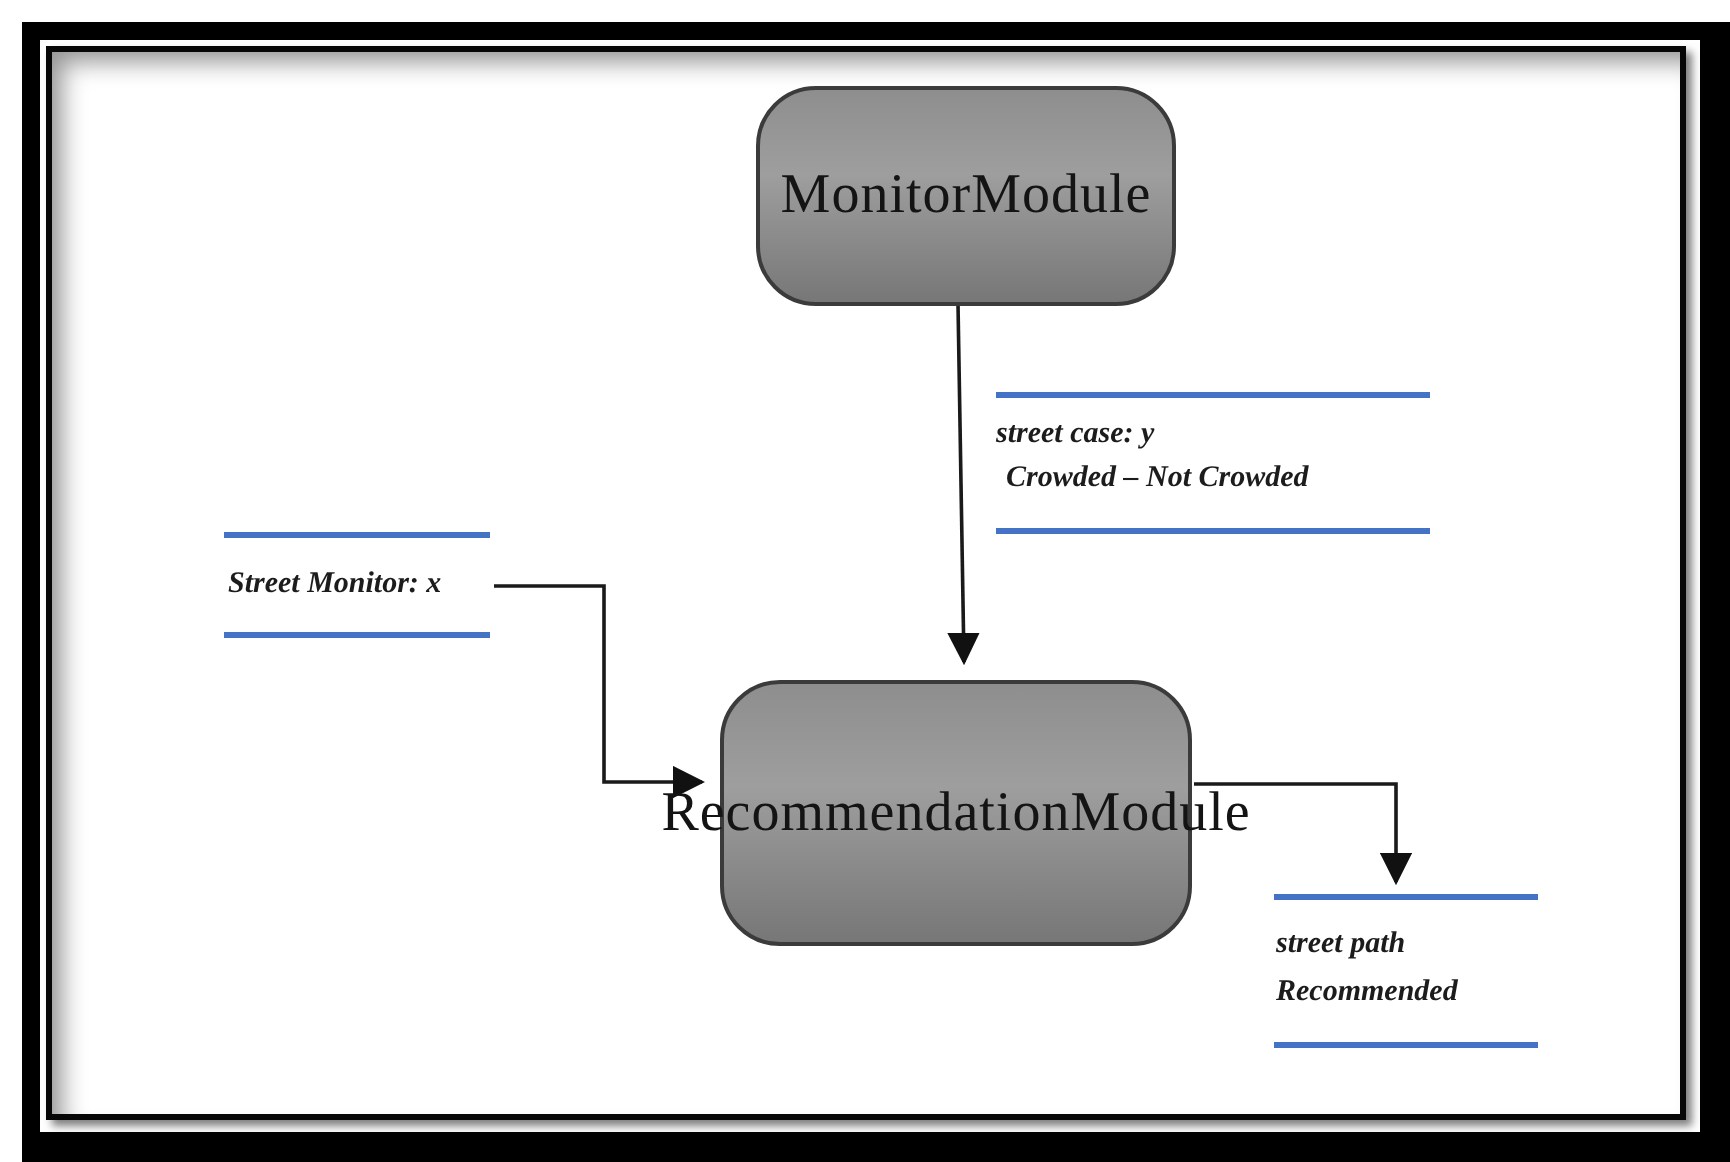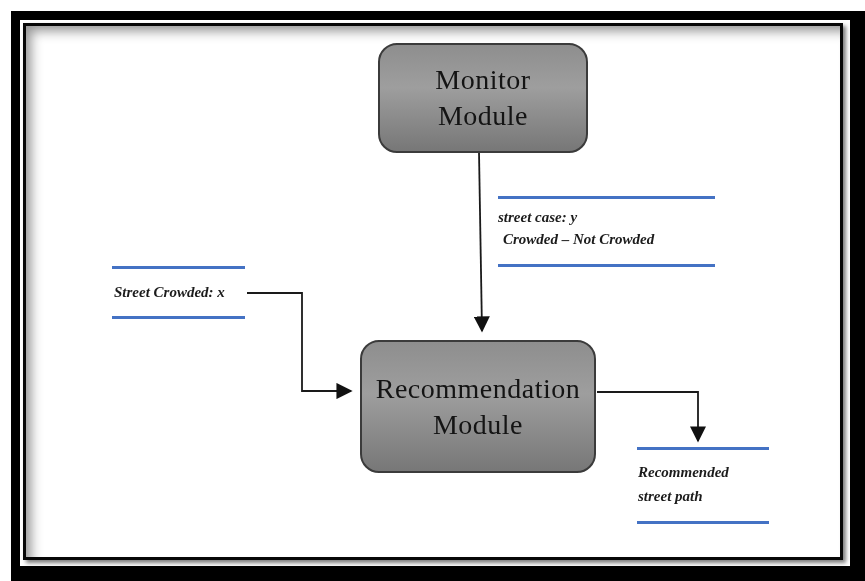--- a/index.html
+++ b/index.html
@@ -37,27 +37,27 @@
   
   .content {
     position: absolute;
     inset: 0;
     z-index: 3;
   }
   .node {
     position: absolute;
     box-sizing: border-box;
     border: 2px solid var(--node-border, #3b3b3b);
-    border-radius: 19px;
+    border-radius: 30px;
     background: linear-gradient(180deg,
       var(--node-fill-top, #8e8e8e) 0%,
       var(--node-fill-light, #9e9e9e) 40%,
       var(--node-fill-dark, #777777) 100%);
     display: flex;
-    flex-direction: column;
+    flex-direction: row;
     align-items: center;
     justify-content: center;
     font-family: "Liberation Serif", serif;
     font-size: 28px;
     letter-spacing: 0.5px;
     line-height: 36px;
     color: #141414;
     text-align: center;
   }
   .node-monitor { left: 378px; top: 43px; width: 210px; height: 110px; }
@@ -139,22 +139,22 @@
     <div class="bar bar-sd-bottom"></div>
     <div class="bar bar-rp-top"></div>
     <div class="bar bar-rp-bottom"></div>
 
     <div class="flow-label label-street-case">
       <span class="line1">street case: y</span>
       <span class="line2">Crowded – Not Crowded</span>
     </div>
 
     <div class="flow-label label-street-distance">
-      <span>Street Crowded: x</span>
+      <span>Street Monitor: x</span>
     </div>
 
     <div class="flow-label label-recommended-path">
+      <span>street path</span>
       <span>Recommended</span>
-      <span>street path</span>
     </div>
 
   </div>
 </div>
 
 </body></html>

